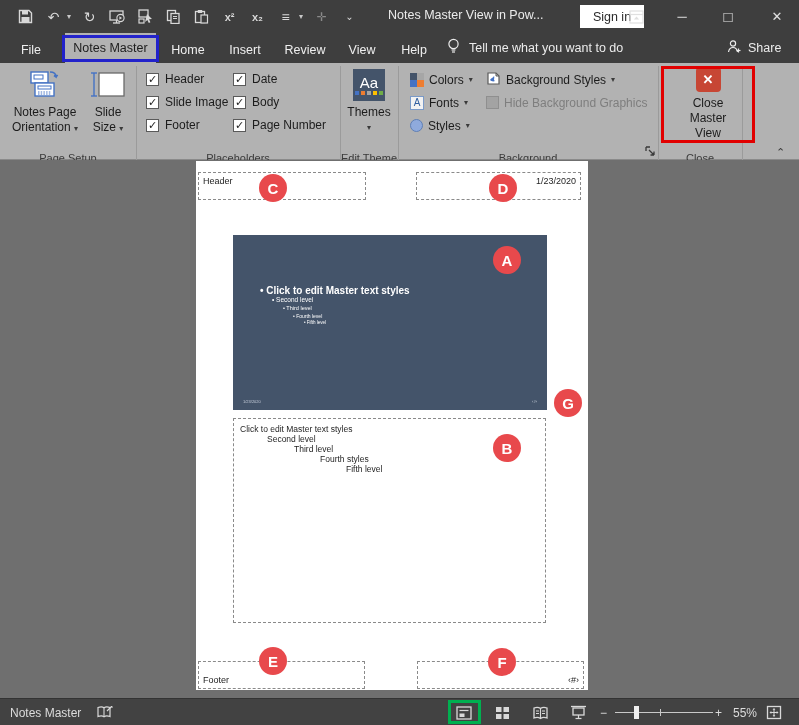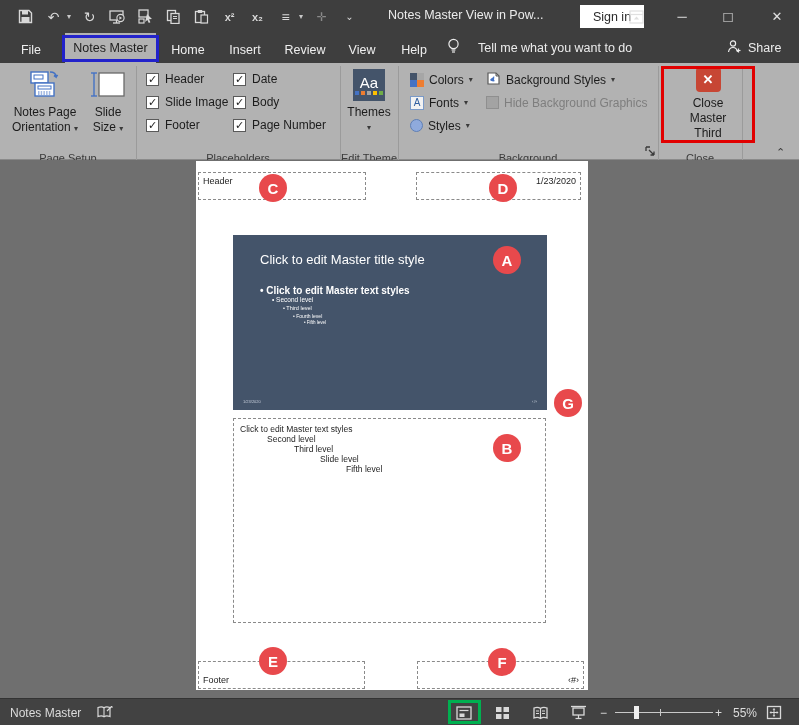--- a/index.html
+++ b/index.html
@@ -17,21 +17,21 @@
   .qat-caret { font-size:8px; color:#C8C8C8; margin-left:-5px; }
   .qat-dim { color:#8A8A8A; }
   .win-title { position:absolute; left:388px; top:8px; font-size:12.5px; color:#EBEBEB; white-space:nowrap; }
   .signin-btn { position:absolute; left:543px; top:5px; width:64px; height:23px; background:#FFFFFF; color:#2B2B2B; font-size:12.5px; display:flex; align-items:center; justify-content:center;margin-left:37px; }
   .win-ctrl { position:absolute; top:0; height:33px; width:34px; display:flex; align-items:center; justify-content:center; color:#E0E0E0; font-size:13px; }
   
   .menubar { position:absolute; left:0; top:33px; width:799px; height:30px; background:#3E3E3E; color:#EFEFEF; font-size:12.5px; }
   .tab { position:absolute; top:3px; height:27px; display:flex; align-items:center; justify-content:center; }
   .tab.active { background:#B2B2B2; color:#1C1C1C; }
   .ann-blue { position:absolute; left:62px; top:2px; width:97px; height:27px; border:3px solid #2222CB; z-index:5; pointer-events:none; }
-  .tellme { position:absolute; left:447px; top:0; height:30px; display:flex; align-items:center; gap:18px; color:#ECECEC; }
+  .tellme { position:absolute; left:447px; top:0; height:30px; display:flex; align-items:center; gap:9px; color:#ECECEC; }
   .share { position:absolute; left:727px; top:0; height:30px; display:flex; align-items:center; gap:6px; color:#ECECEC; }
   
   .ribbon { position:absolute; left:0; top:63px; width:799px; height:97px; background:#B2B2B2; color:#1C1C1C; font-size:12px; border-bottom:1px solid #8A8A8A; }
   .rib-sep { position:absolute; top:3px; width:1px; height:137px; background:#9B9B9B; }
   .grp-label { position:absolute; top:81px; height:15px; font-size:11px; color:#3A3A3A; text-align:center;margin-top:8px; }
   .big-btn { position:absolute; top:5px; display:flex; flex-direction:column; align-items:center; text-align:center; line-height:15px; }
   .big-btn .icn { height:34px; display:flex; align-items:center; justify-content:flex-end; margin-bottom:3px; }
   .caret { font-size:8px; color:#3A3A3A; }
   .chk-row { position:absolute; height:16px; display:flex; align-items:center; gap:6px; }
   .chk-box { width:13px; height:13px; background:#FFFFFF; border:1px solid #5A5A5A; color:#222; font-size:11px; line-height:11px; text-align:center; }
@@ -286,53 +286,52 @@
     <div class="dlg-launcher">
       <svg width="11" height="11" viewBox="0 0 11 11">
           <path d="M1 1h4M1 1v4" stroke="#3A3A3A" stroke-width="1.3" fill="none"></path>
           <path d="M4 4l5 5M9 9V5.5M9 9H5.5" stroke="#3A3A3A" stroke-width="1.3" fill="none"></path>
         </svg>
     </div>
 
     <div class="close-master">
       <span class="close-x">✕</span>
       <span>Close</span>
-      <span>Master Third</span>
+      <span>Master View</span>
     </div>
     <div class="grp-label" style="left:658px;width:84px">Close</div>
     <div class="ann-red"></div>
     <div class="collapse">⌃</div>
   </div>
 
   <div class="canvas">
     <div class="page">
 
       <div class="ph" style="left:2px;top:11px;width:168px;height:28px">
         <span style="position:absolute;left:4px;top:3px">Header</span>
       </div>
       <div class="ph" style="left:220px;top:11px;width:165px;height:28px">
         <span style="position:absolute;right:4px;top:3px">1/23/2020</span>
       </div>
 
       <div class="slide">
-        <span class="t" style="left:27px;top:17px;font-size:13px;font-weight:300">Click to edit Master title style</span>
         <span class="t" style="left:27px;top:50px;font-size:10px;font-weight:600">• Click to edit Master text styles</span>
         <span class="t" style="left:39px;top:61px;font-size:6.5px">• Second level</span>
         <span class="t" style="left:50px;top:70px;font-size:5.5px">• Third level</span>
         <span class="t" style="left:60px;top:78px;font-size:5px">• Fourth level</span>
         <span class="t" style="left:71px;top:85px;font-size:4.5px">• Fifth level</span>
         <span class="t" style="left:10px;bottom:6px;font-size:4px;color:#C4CBD8">1/23/2020</span>
         <span class="t" style="right:10px;bottom:6px;font-size:4px;color:#C4CBD8">‹#›</span>
       </div>
 
       <div class="ph body-ph" style="left:37px;top:257px;width:313px;height:205px">
         <span class="ln" style="left:6px;top:5px">Click to edit Master text styles</span>
         <span class="ln" style="left:33px;top:15px">Second level</span>
         <span class="ln" style="left:60px;top:25px">Third level</span>
-        <span class="ln" style="left:86px;top:35px">Slide level</span>
+        <span class="ln" style="left:86px;top:35px">Fourth styles</span>
         <span class="ln" style="left:112px;top:45px">Fifth level</span>
       </div>
 
       <div class="ph" style="left:2px;top:500px;width:167px;height:28px">
         <span style="position:absolute;left:4px;bottom:3px">Footer</span>
       </div>
       <div class="ph" style="left:221px;top:500px;width:167px;height:28px">
         <span style="position:absolute;right:4px;bottom:3px">‹#›</span>
       </div>
     </div>

